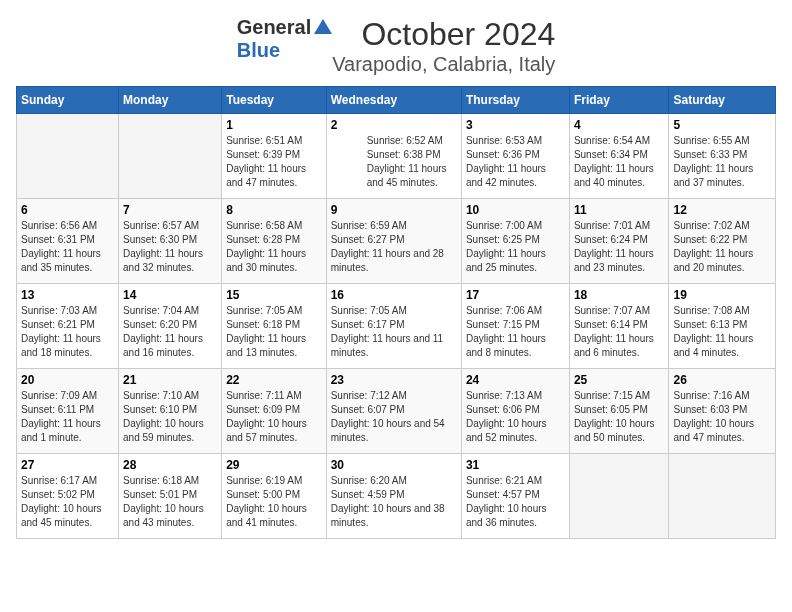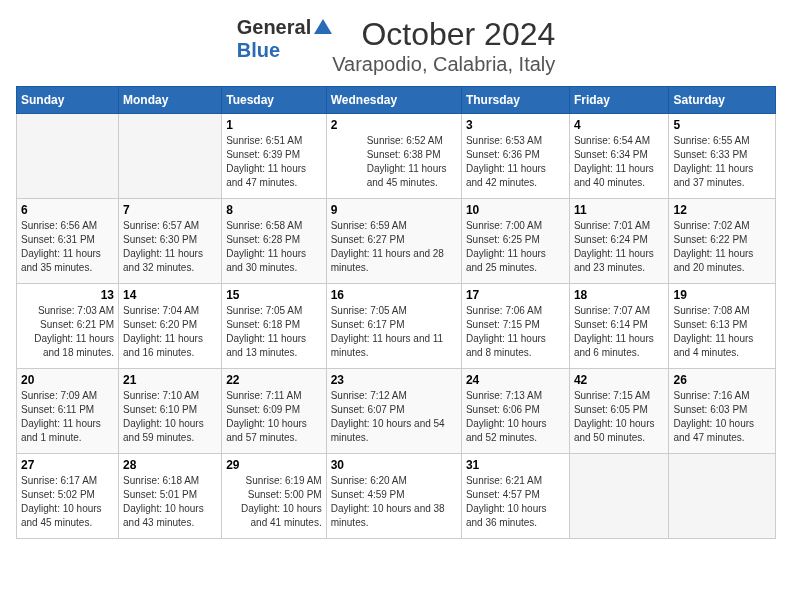--- a/index.html
+++ b/index.html
@@ -179,21 +179,21 @@
 Daylight: 11 hours and 23 minutes.</div>
         </td>
         <td style="min-height: 85px; height: 85px;">
           <div class="day-number">12</div>
           <div class="day-info" style="white-space: pre-line;">Sunrise: 7:02 AM
 Sunset: 6:22 PM
 Daylight: 11 hours and 20 minutes.</div>
         </td>
       </tr>
       <tr>
-        <td style="min-height: 85px; height: 85px; text-align: right;">
+        <td style="min-height: 85px; height: 85px;">
           <div class="day-number">13</div>
           <div class="day-info" style="white-space: pre-line;">Sunrise: 7:03 AM
 Sunset: 6:21 PM
 Daylight: 11 hours and 18 minutes.</div>
         </td>
         <td style="min-height: 85px; height: 85px;">
           <div class="day-number">14</div>
           <div class="day-info" style="white-space: pre-line;">Sunrise: 7:04 AM
 Sunset: 6:20 PM
 Daylight: 11 hours and 16 minutes.</div>
@@ -254,21 +254,21 @@
 Sunset: 6:07 PM
 Daylight: 10 hours and 54 minutes.</div>
         </td>
         <td style="min-height: 85px; height: 85px;">
           <div class="day-number">24</div>
           <div class="day-info" style="white-space: pre-line;">Sunrise: 7:13 AM
 Sunset: 6:06 PM
 Daylight: 10 hours and 52 minutes.</div>
         </td>
         <td style="min-height: 85px; height: 85px;">
-          <div class="day-number">42</div>
+          <div class="day-number">25</div>
           <div class="day-info" style="white-space: pre-line;">Sunrise: 7:15 AM
 Sunset: 6:05 PM
 Daylight: 10 hours and 50 minutes.</div>
         </td>
         <td style="min-height: 85px; height: 85px;">
           <div class="day-number">26</div>
           <div class="day-info" style="white-space: pre-line;">Sunrise: 7:16 AM
 Sunset: 6:03 PM
 Daylight: 10 hours and 47 minutes.</div>
         </td>
@@ -281,21 +281,21 @@
 Daylight: 10 hours and 45 minutes.</div>
         </td>
         <td style="min-height: 85px; height: 85px;">
           <div class="day-number">28</div>
           <div class="day-info" style="white-space: pre-line;">Sunrise: 6:18 AM
 Sunset: 5:01 PM
 Daylight: 10 hours and 43 minutes.</div>
         </td>
         <td style="min-height: 85px; height: 85px;">
           <div class="day-number">29</div>
-          <div class="day-info" style="white-space: pre-line; text-align: right;">Sunrise: 6:19 AM
+          <div class="day-info" style="white-space: pre-line;">Sunrise: 6:19 AM
 Sunset: 5:00 PM
 Daylight: 10 hours and 41 minutes.</div>
         </td>
         <td style="min-height: 85px; height: 85px;">
           <div class="day-number">30</div>
           <div class="day-info" style="white-space: pre-line;">Sunrise: 6:20 AM
 Sunset: 4:59 PM
 Daylight: 10 hours and 38 minutes.</div>
         </td>
         <td style="min-height: 85px; height: 85px;">

